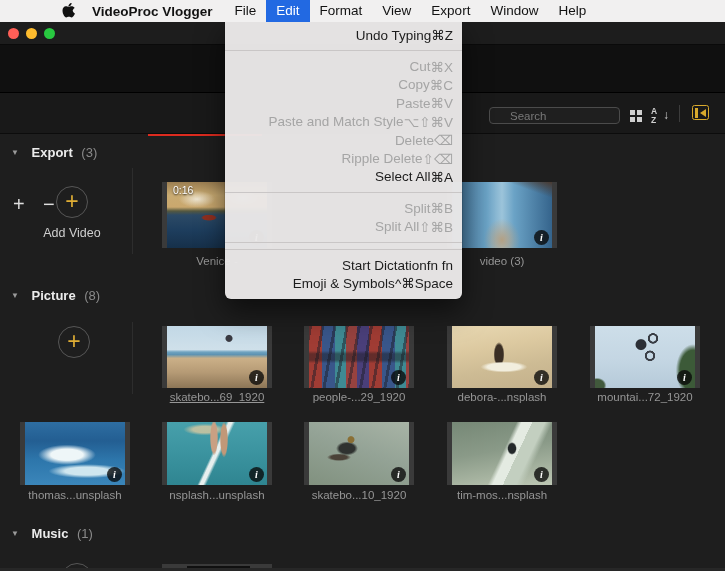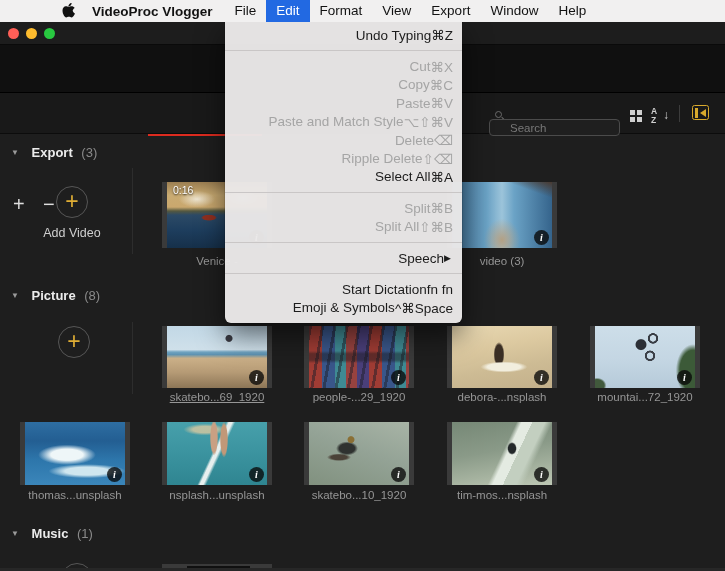--- a/index.html
+++ b/index.html
@@ -33,21 +33,21 @@
 
   .tabrow { position:absolute; left:0; top:45px; width:725px; height:47px; background:#101010; }
   .tablabel { position:absolute; font-size:12px; text-align:center; }
   .redline { position:absolute; left:148px; top:89px; width:114px; height:2px; background:#dd2b1f; }
 
   .toolrow { position:absolute; left:0; top:92px; width:725px; height:42px; background:#191919;
              border-top:1px solid #000; border-bottom:1px solid #0c0c0c; }
   .pm { position:absolute; top:101px; font-size:20px; color:#dedede; line-height:20px; }
   .search { position:absolute; left:489px; top:107px; width:131px; height:17px; background:#1f1f1f;
             border:1px solid #4b4b4b; border-radius:4px; color:#9a9a9a; font-size:11.5px;
-            padding:0 4px 0 20px; outline:none; font-family:"Liberation Sans", sans-serif;margin-top:12px; }
+            padding:0 4px 0 20px; outline:none; font-family:"Liberation Sans", sans-serif; }
   .search::placeholder { color:#787878; }
   .mag { position:absolute; left:495px; top:111px; width:7px; height:7px; border:1.2px solid #6a6a6a;
          border-radius:50%; }
   .mag:after { content:""; position:absolute; left:5px; top:6px; width:4px; height:1.2px;
                background:#6a6a6a; transform:rotate(45deg); }
   .gridicon { position:absolute; left:630px; top:110px; width:12px; height:12px;
               display:grid; grid-template-columns:5px 5px; grid-template-rows:5px 5px; gap:2px; }
   .gridicon span { background:#cfcfcf; }
   .sorticon { position:absolute; left:650px; top:107px; width:19px; height:17px; color:#cfcfcf; }
   .sorticon .a { position:absolute; left:1px; top:-1px; font-size:8.5px; font-weight:700; }
@@ -324,24 +324,20 @@
     <div class="msep"></div>
     <div class="mi dis">
       <span>Split</span>
         <span class="sc">⌘B</span>
       </div>
     <div class="mi dis">
       <span>Split All</span>
         <span class="sc">⇧⌘B</span>
       </div>
     <div class="msep"></div>
-    <div class="mi sub">
-      <span>Speech</span>
-        <span class="sc">▶</span>
-      </div>
     <div class="msep"></div>
     <div class="mi">
       <span>Start Dictation</span>
         <span class="sc">fn fn</span>
       </div>
     <div class="mi">
       <span>Emoji &amp; Symbols</span>
         <span class="sc">^⌘Space</span>
       </div>
   </div>

